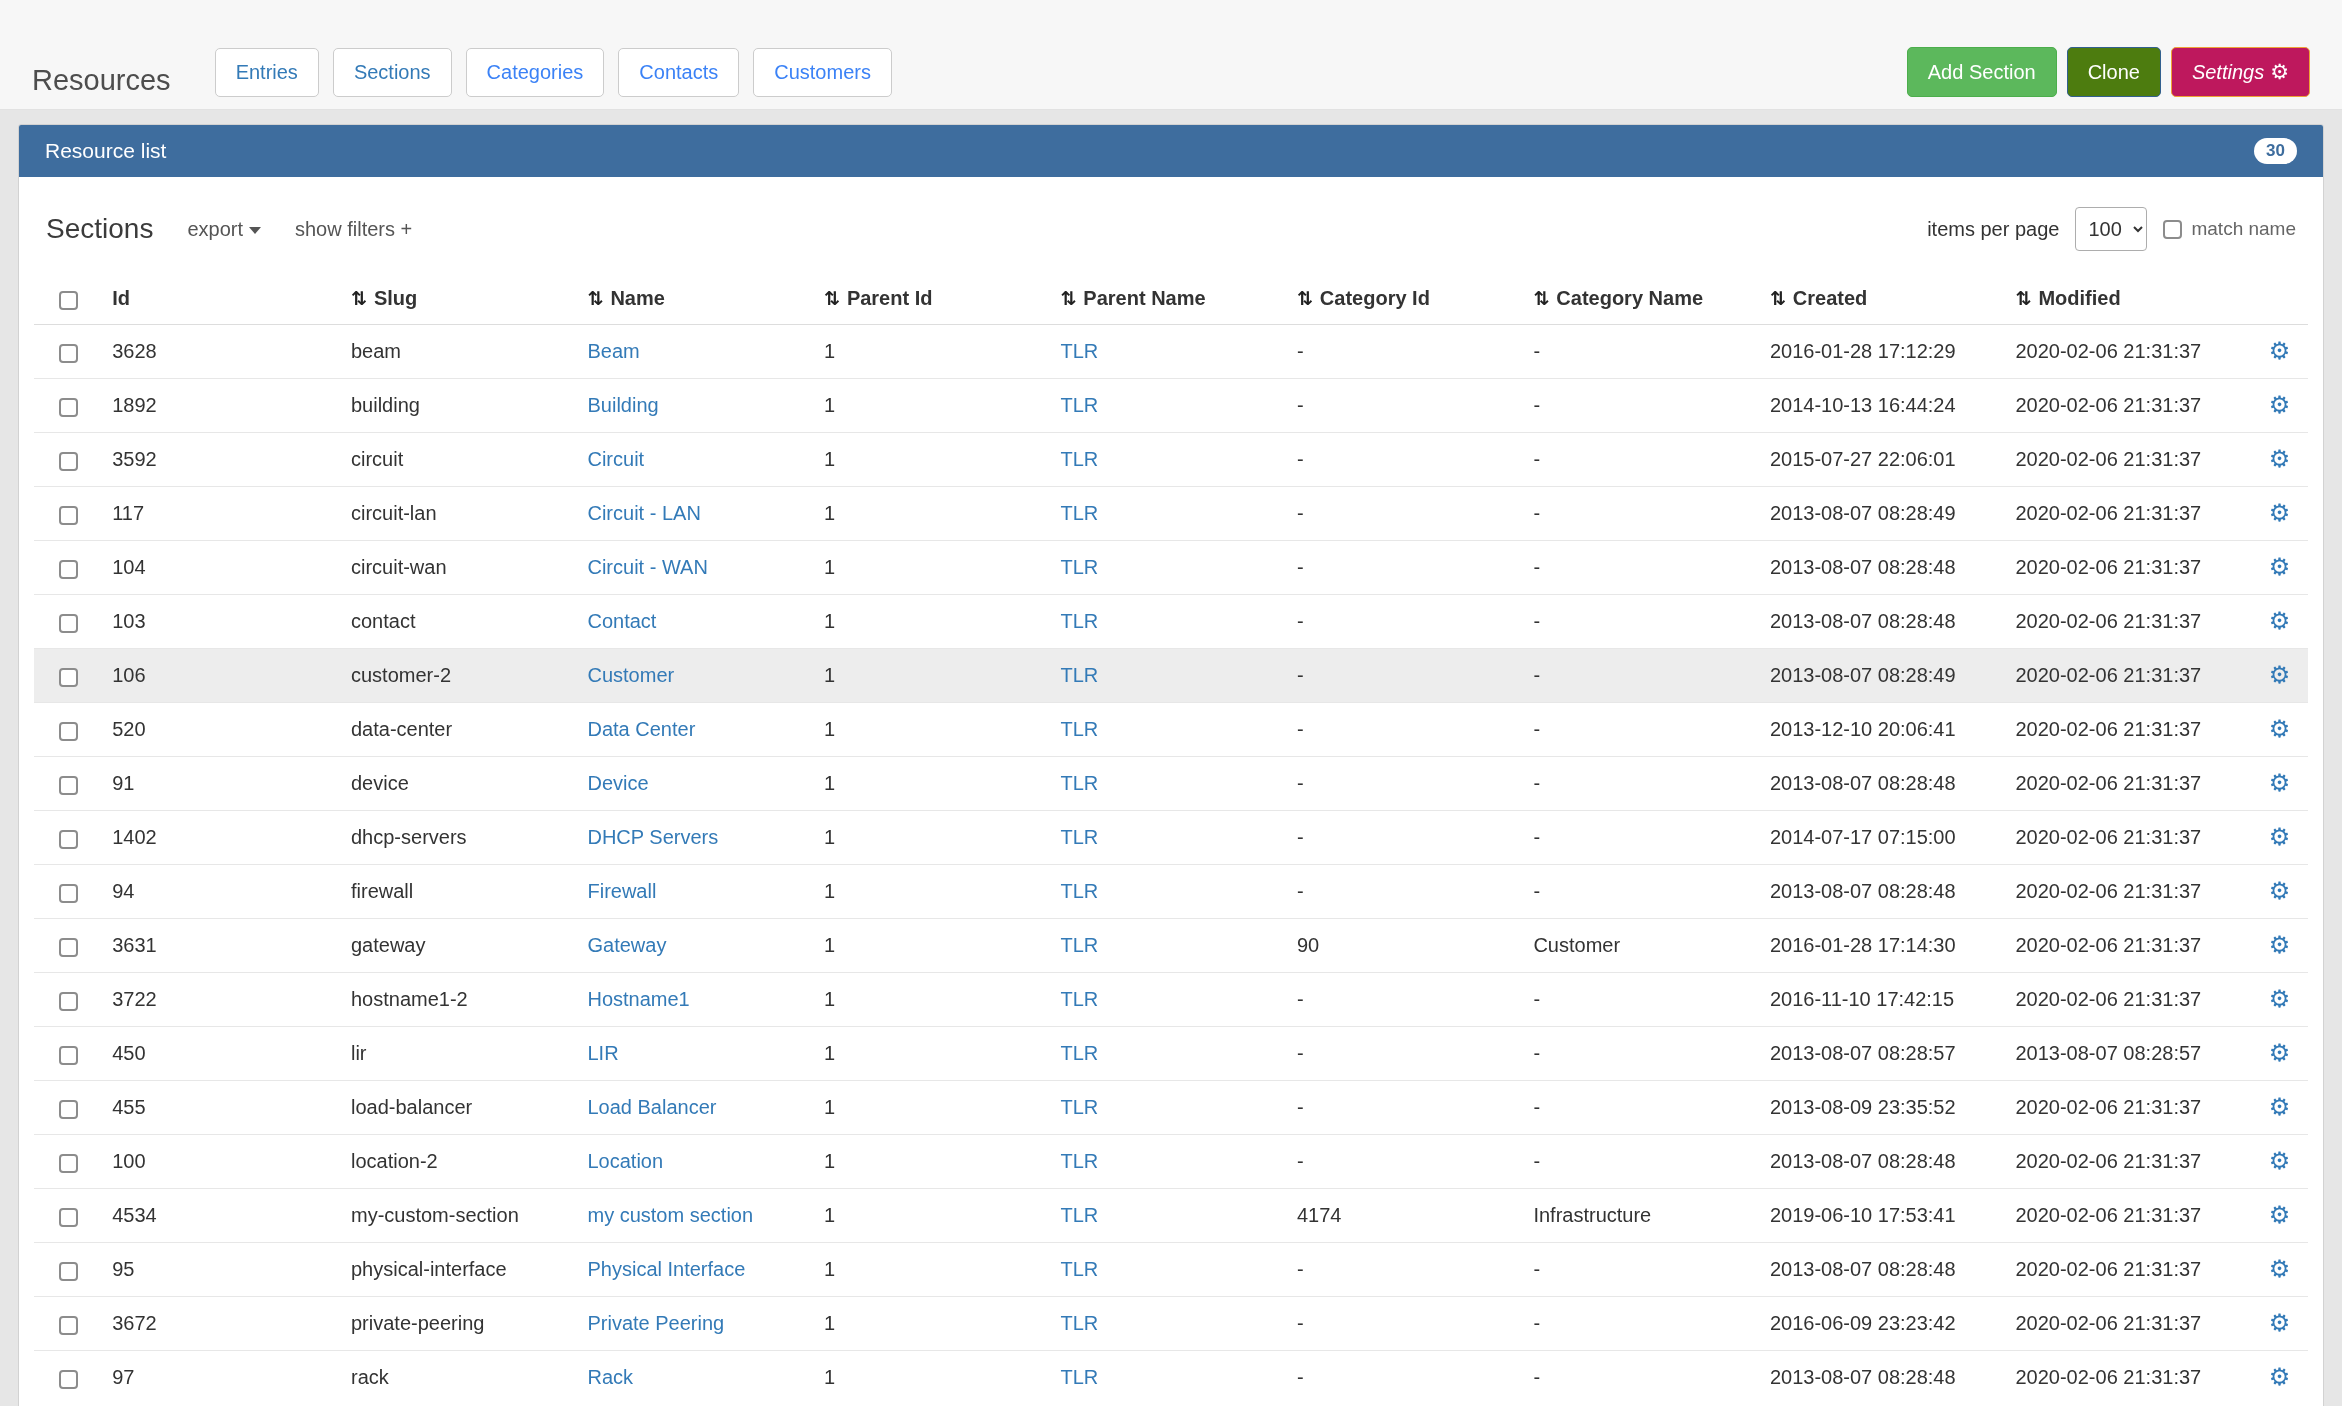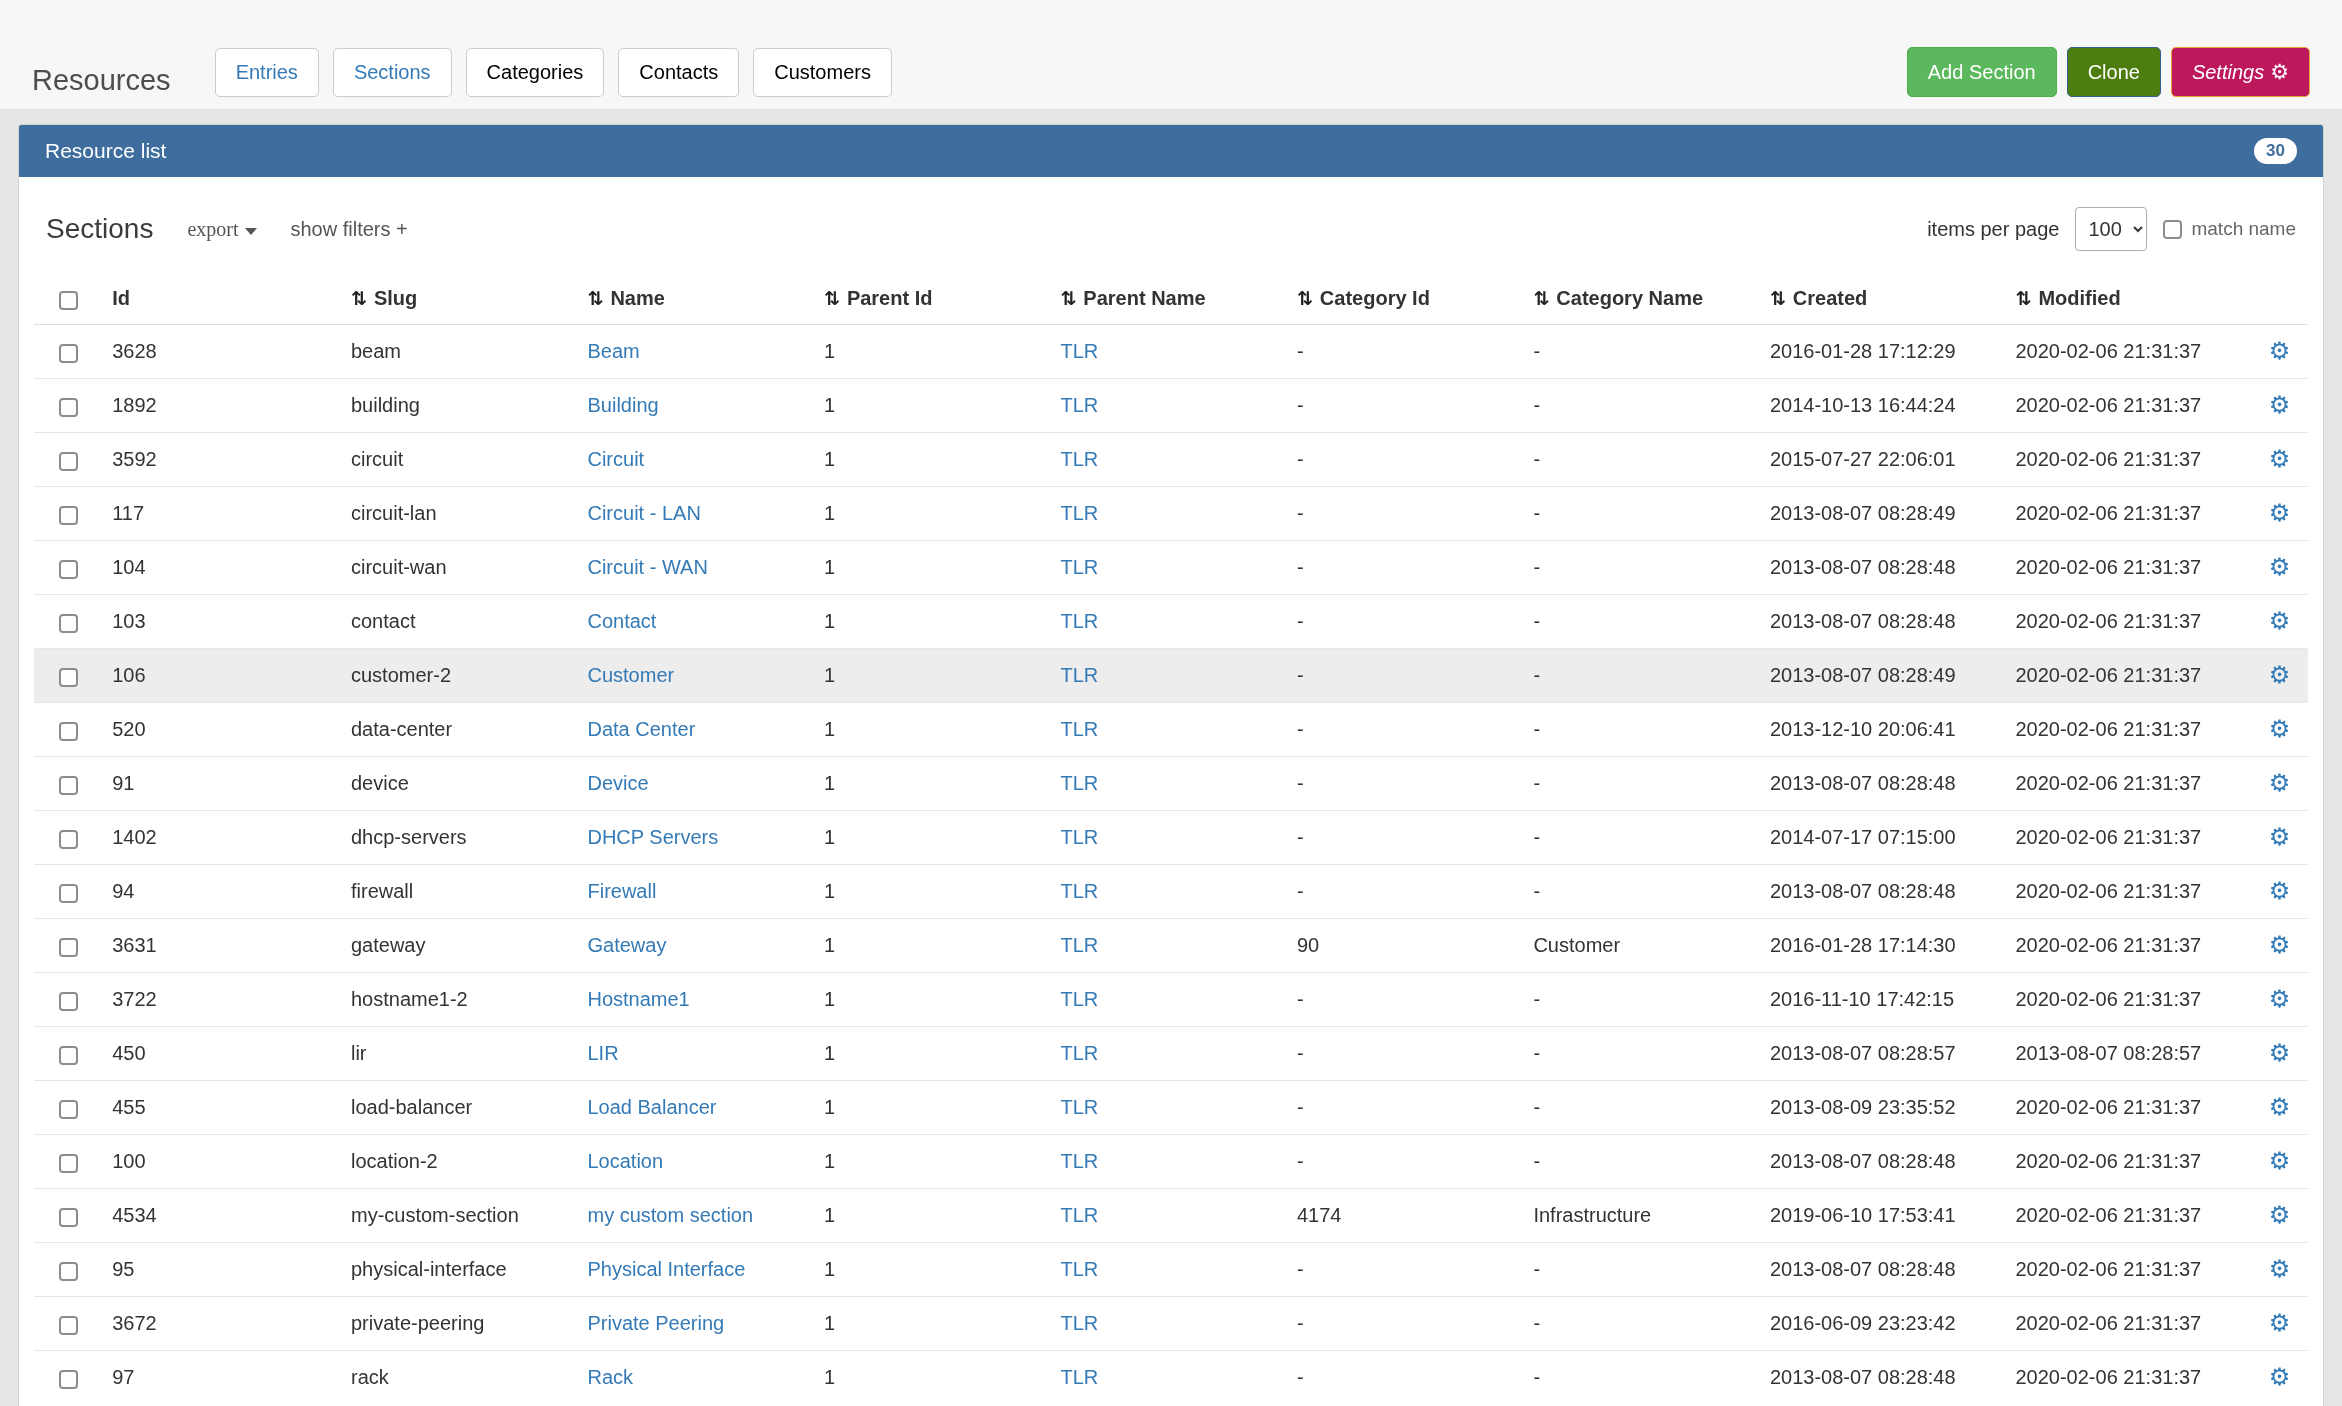--- a/index.html
+++ b/index.html
@@ -11,21 +11,21 @@
 
   
   .topbar {
     height:110px; background:#f7f7f7; border-bottom:1px solid #e2e2e2;
     display:flex; align-items:flex-end; padding:12px 32px;
   }
   .page-title { font-size:29px; color:#4d4d4d; margin-right:44px; }
   .nav-buttons { display:flex; gap:14px; }
   .btn {
     font-family:inherit; font-size:20px; padding:12px 20px;
-    border-radius:5px; border:1px solid #ccc; background:#fff; color:#000000;
+    border-radius:5px; border:1px solid #ccc; background:#fff; color:#3b82f6;
     cursor:pointer; white-space:nowrap;
   }
   .btn.link { color:#337ab7; }
   .action-buttons { margin-left:auto; display:flex; gap:10px; }
   .btn.solid { color:#fff; border:1px solid transparent; }
   .btn .gear-glyph { font-size:21px; margin-left:6px; }
 
   
   .panel {
     margin:14px 18px 0; background:#fff; border:1px solid #d2d2d2;
@@ -37,21 +37,21 @@
   }
   .badge {
     background:#fff; color:#3e6d9e; font-size:17px; font-weight:bold;
     border-radius:13px; padding:3px 12px; line-height:1.2;
   }
   .panel-body { padding:0 15px 15px; }
 
   
   .toolbar { display:flex; align-items:center; gap:34px; padding:30px 12px 20px; }
   .section-title { font-size:28px; font-weight:400; color:#3b3b3b; }
-  .export-dd { color:#555; cursor:pointer; white-space:nowrap;font-family:Liberation Serif, serif; }
+  .export-dd { color:#555; cursor:pointer; white-space:nowrap; }
   .caret {
     display:inline-block; width:0; height:0; margin-left:6px; vertical-align:middle;
     border-left:6px solid transparent; border-right:6px solid transparent;
     border-top:7px solid #555;
   }
   .filters-link { color:#555; cursor:pointer; white-space:nowrap; }
   .toolbar-right { margin-left:auto; display:flex; align-items:center; gap:16px; }
   .ipp-label { color:#333; }
   select.ipp {
     font-family:inherit; font-size:20px; height:44px; padding:0 8px;

